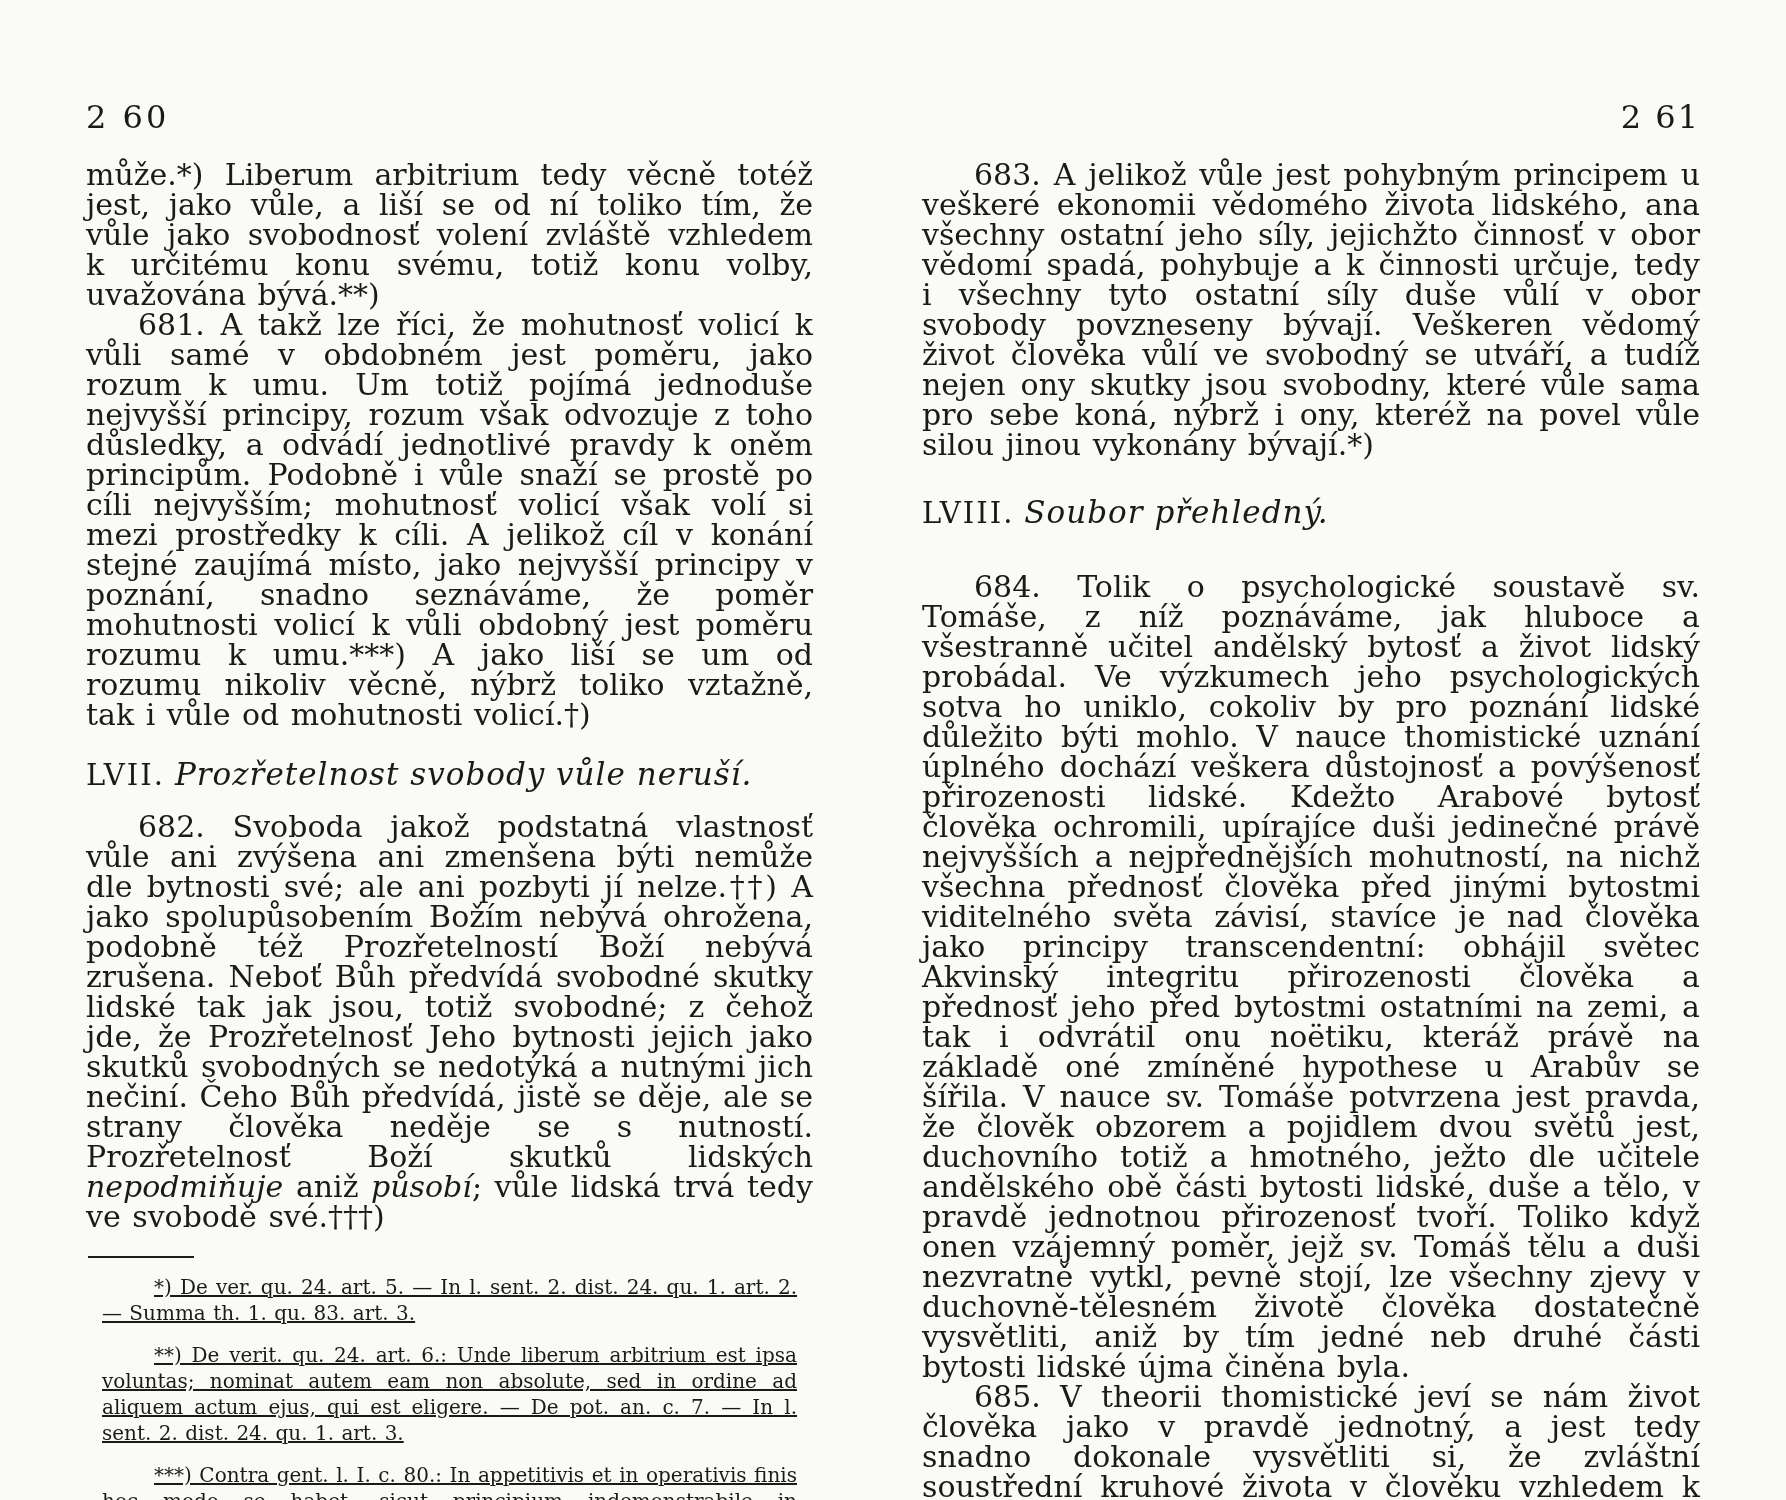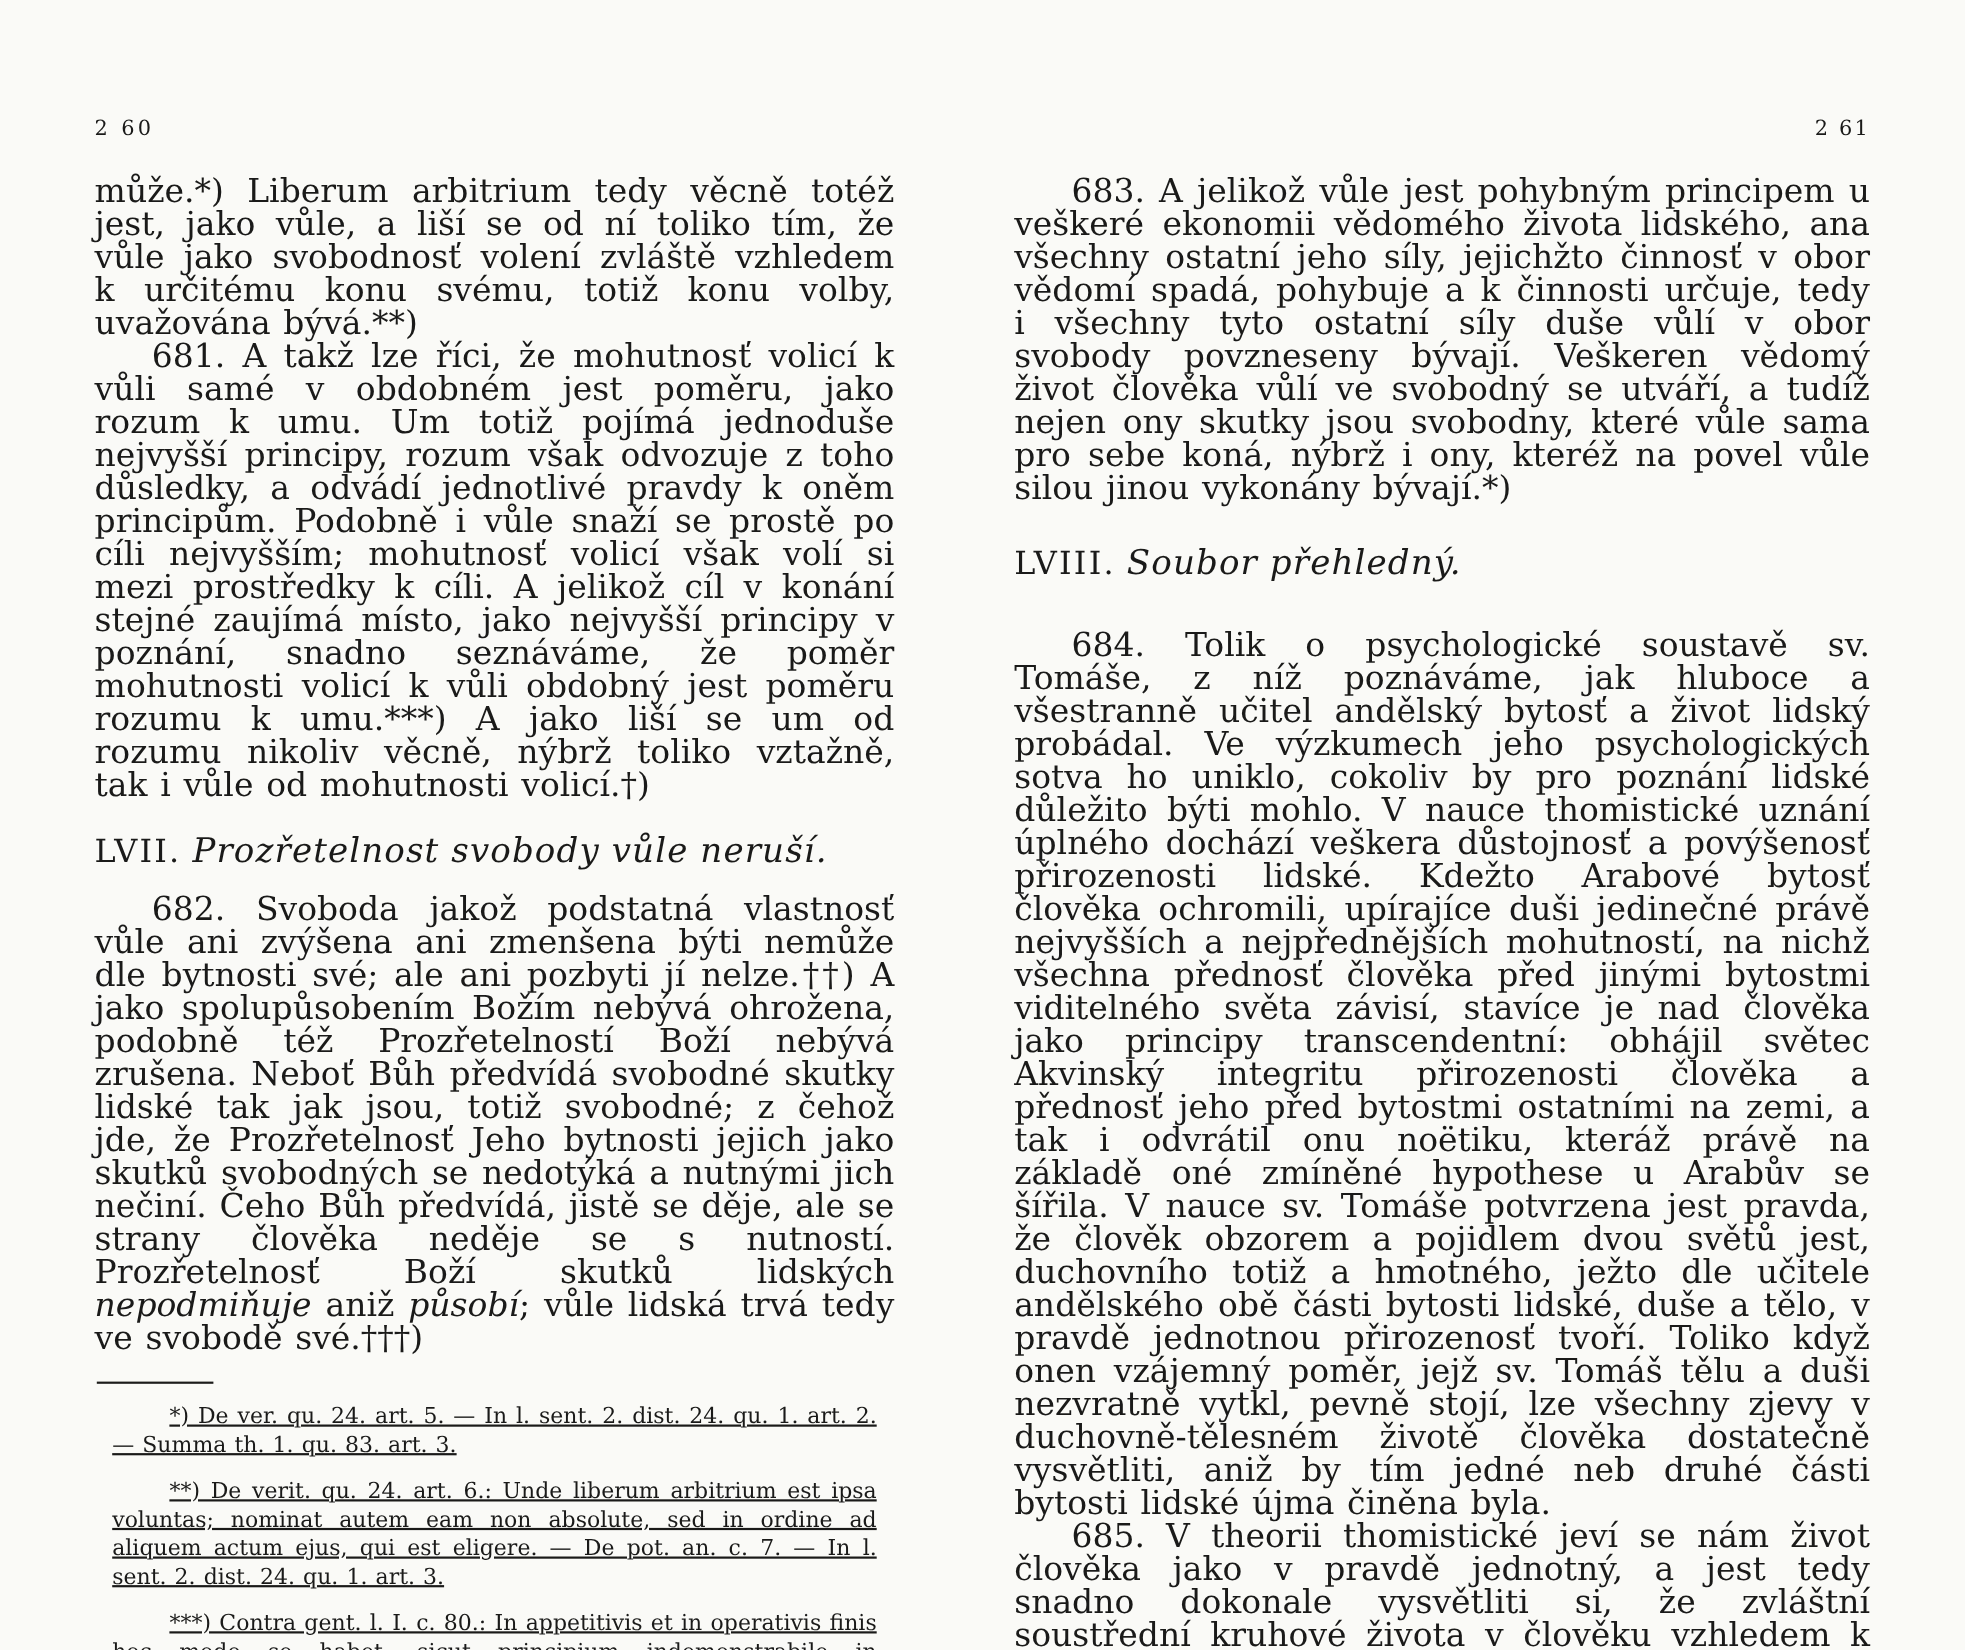--- a/index.html
+++ b/index.html
@@ -10,21 +10,21 @@
     font-family: "DejaVu Serif", "Liberation Serif", serif;
     position: relative;
     overflow: hidden;
   }
   .page { position: absolute; top: 0; }
   .page-left  { left: 86px;  width: 727px; }
   .page-right { left: 922px; width: 778px; }
 
   .pagenum {
     margin: 104px 0 30px 0;
-    font-size: 19px; line-height: 26px;
+    font-size: 32px; line-height: 26px;
     letter-spacing: 3px;
   }
   .page-right .pagenum { text-align: right; letter-spacing: 2px; }
 
   p.body {
     margin: 0;
     font-size: 30px;
     line-height: 30px;
     text-align: justify;
     text-indent: 52px;

